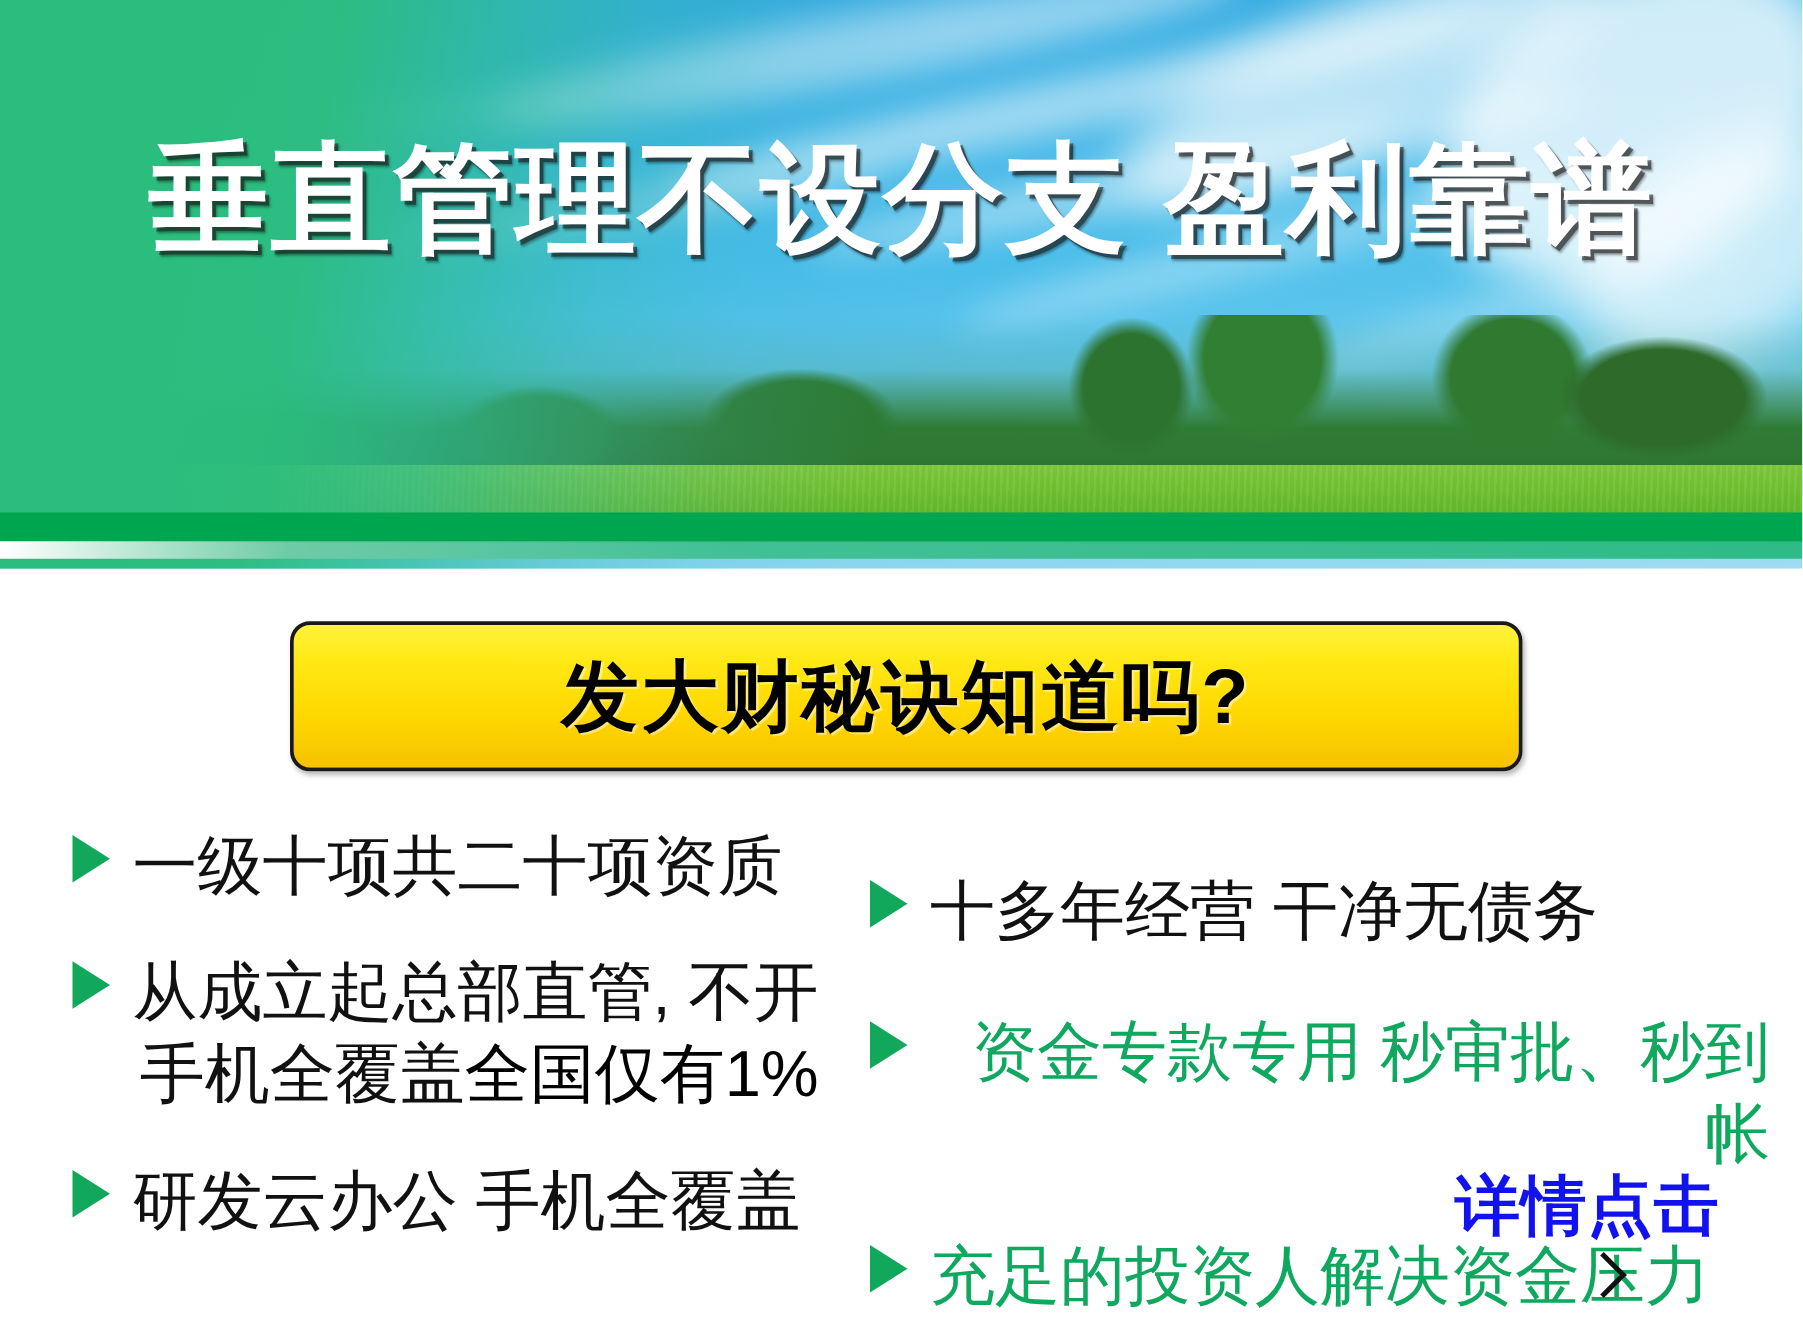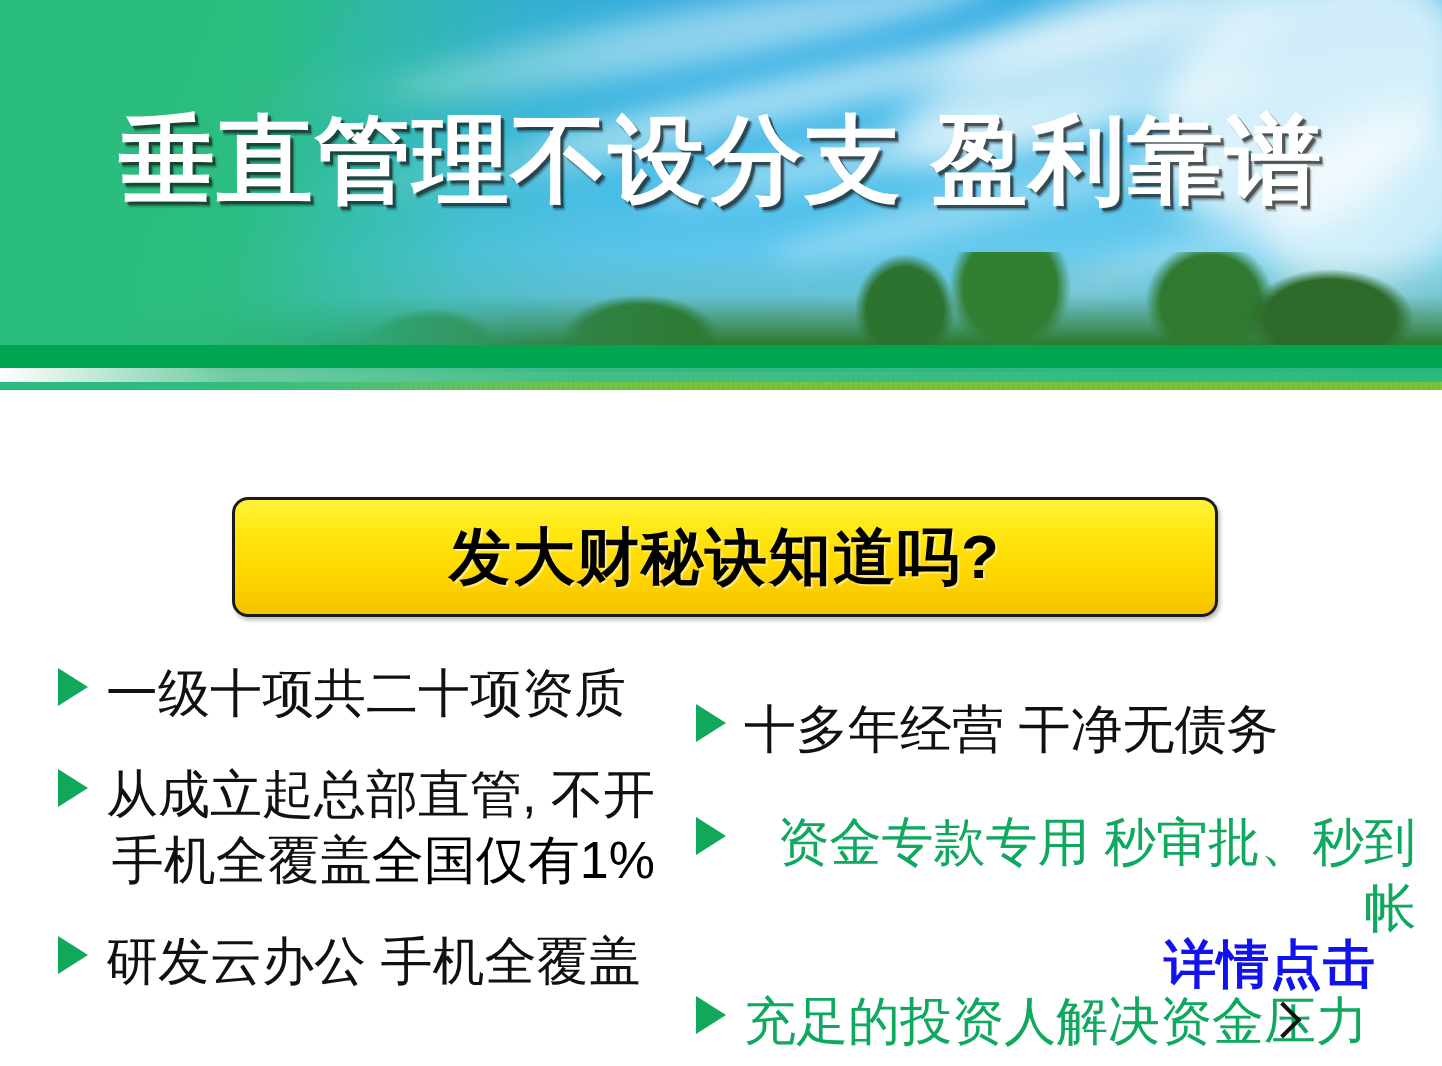--- a/index.html
+++ b/index.html
@@ -16,21 +16,21 @@
     height: 1066px;
     overflow: hidden;
     background: #ffffff;
   }
 
   
   .hero {
     position: absolute;
     left: 0; top: 0;
     width: 1442px;
-    height: 390px;
+    height: 455px;
     overflow: hidden;
   }
   
   .sky {
     position: absolute; inset: 0;
     background:
       linear-gradient(175deg, #2fa4dd 0%, #35aee3 22%, #49bdea 48%, #6fcdee 72%, #9fdcf0 100%);
   }
   
   .cloud {

